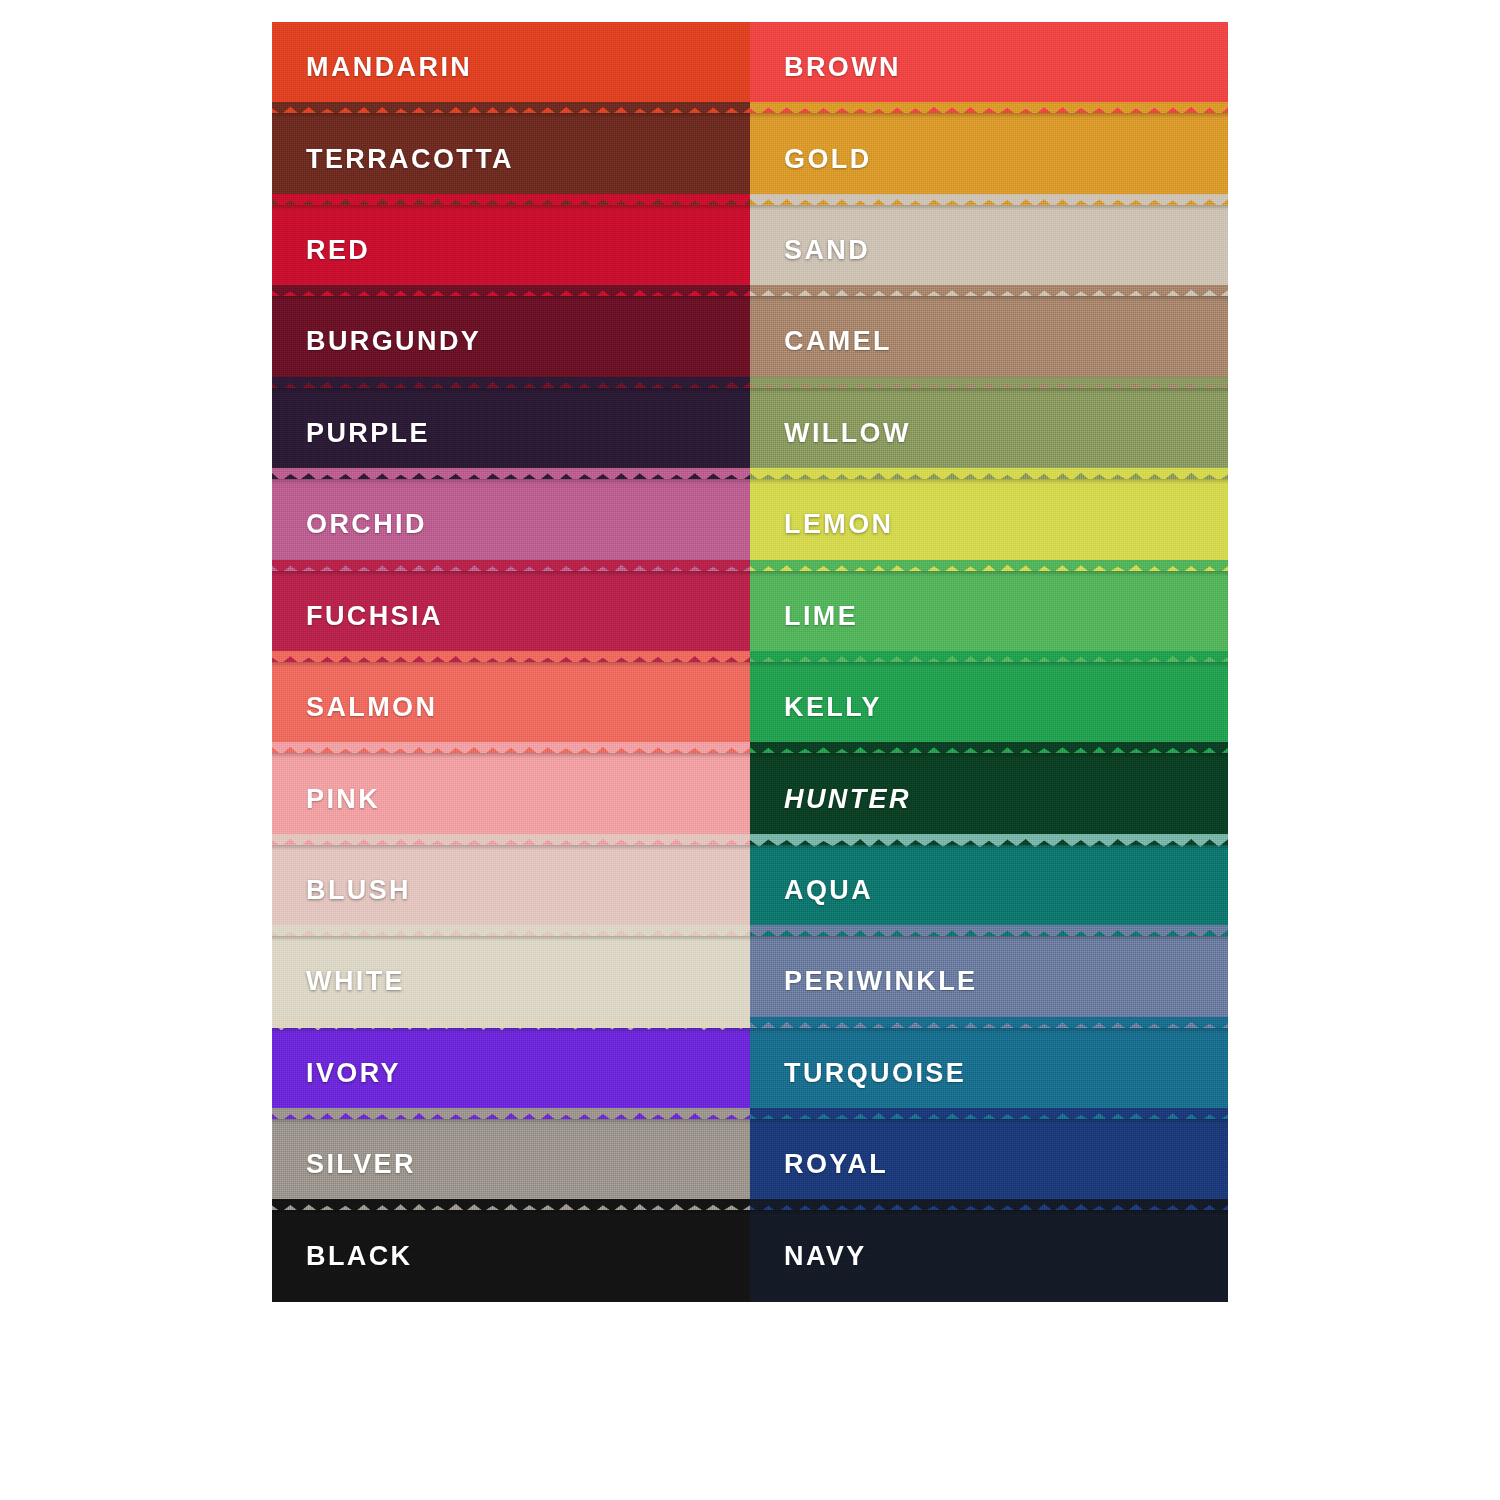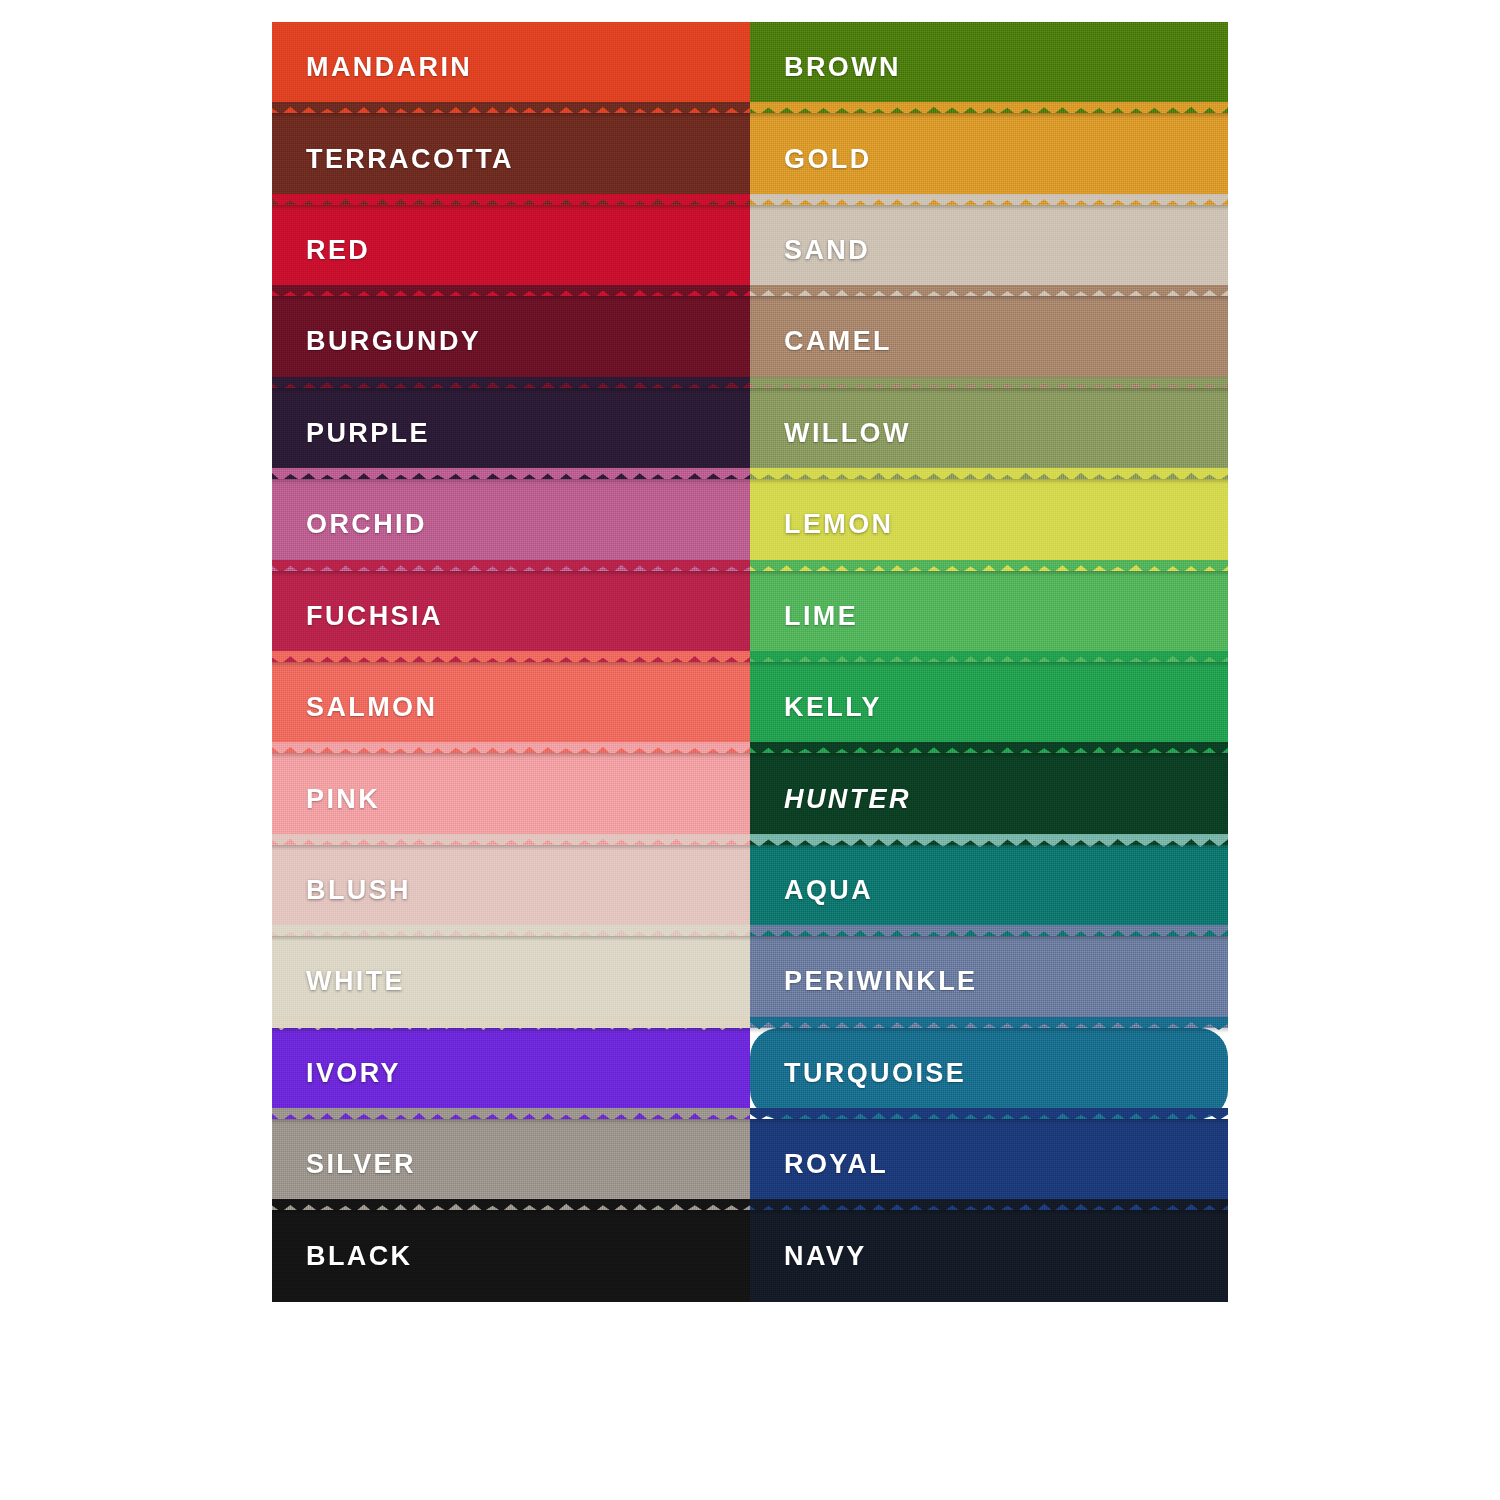--- a/index.html
+++ b/index.html
@@ -210,21 +210,21 @@
           <svg viewBox="0 0 1000 26" preserveAspectRatio="none">
             <path d="M0,0 L1000,0 L1000,11.7 L1000.0,12.6 L980.8,24.4 L961.5,12.6 L942.3,24.0 L923.1,11.4 L903.8,24.6 L884.6,12.7 L865.4,24.7 L846.2,10.1 L826.9,25.4 L807.7,12.7 L788.5,25.2 L769.2,10.0 L750.0,26.3 L730.8,11.5 L711.5,25.5 L692.3,12.4 L673.1,26.8 L653.8,12.3 L634.6,24.2 L615.4,9.5 L596.2,25.2 L576.9,12.2 L557.7,24.3 L538.5,12.0 L519.2,25.5 L500.0,9.8 L480.8,25.5 L461.5,13.4 L442.3,24.9 L423.1,10.7 L403.8,25.0 L384.6,9.7 L365.4,24.4 L346.2,13.0 L326.9,26.4 L307.7,9.8 L288.5,26.8 L269.2,10.4 L250.0,26.0 L230.8,12.6 L211.5,26.8 L192.3,10.9 L173.1,25.9 L153.8,13.7 L134.6,25.2 L115.4,13.7 L96.2,24.3 L76.9,11.0 L57.7,26.4 L38.5,11.9 L19.2,26.1 L0.0,13.2 L-19.2,25.7 L-38.5,11.5 Z" fill="#141414"></path>
           </svg>
         </div>
         <div class="fabric"></div>
         <div class="edge-shadow"></div>
         <span class="swatch-label">BLACK</span>
       </div>
     </div>
   <div class="swatch-column col-right">
-      <div class="swatch-row" style="background: #4d7c0f;">
+      <div class="swatch-row" style="background: #ef4444;">
         <div class="fabric"></div>
         <span class="swatch-label">BROWN</span>
       </div>
       <div class="swatch-row" style="background: rgb(217, 154, 43);">
         <div class="pinked-edge">
           <svg viewBox="0 0 1000 26" preserveAspectRatio="none">
             <path d="M0,0 L1000,0 L1000,11.7 L1000.0,11.2 L980.8,26.9 L961.5,11.2 L942.3,26.6 L923.1,9.6 L903.8,24.4 L884.6,11.1 L865.4,26.0 L846.2,11.5 L826.9,25.6 L807.7,12.5 L788.5,26.9 L769.2,10.8 L750.0,26.1 L730.8,12.2 L711.5,24.0 L692.3,11.8 L673.1,26.1 L653.8,10.5 L634.6,25.1 L615.4,10.3 L596.2,25.7 L576.9,13.6 L557.7,25.9 L538.5,11.6 L519.2,24.1 L500.0,11.9 L480.8,25.7 L461.5,10.4 L442.3,24.3 L423.1,11.2 L403.8,24.0 L384.6,9.5 L365.4,24.9 L346.2,12.6 L326.9,25.3 L307.7,10.8 L288.5,25.9 L269.2,13.5 L250.0,24.5 L230.8,12.8 L211.5,24.0 L192.3,11.8 L173.1,24.8 L153.8,12.0 L134.6,25.4 L115.4,12.4 L96.2,24.3 L76.9,11.2 L57.7,24.7 L38.5,11.0 L19.2,25.6 L0.0,13.0 L-19.2,24.3 L-38.5,10.6 Z" fill="#D99A2B"></path>
           </svg>
         </div>
         <div class="fabric"></div>
@@ -314,21 +314,21 @@
       <div class="swatch-row" style="background: rgb(107, 124, 160);">
         <div class="pinked-edge">
           <svg viewBox="0 0 1000 26" preserveAspectRatio="none">
             <path d="M0,0 L1000,0 L1000,11.7 L1000.0,9.7 L980.8,24.3 L961.5,9.7 L942.3,25.4 L923.1,12.0 L903.8,25.4 L884.6,11.1 L865.4,24.8 L846.2,12.9 L826.9,24.9 L807.7,11.9 L788.5,24.4 L769.2,10.7 L750.0,26.3 L730.8,12.0 L711.5,26.8 L692.3,12.7 L673.1,26.0 L653.8,10.3 L634.6,26.8 L615.4,13.1 L596.2,25.9 L576.9,11.4 L557.7,25.2 L538.5,11.4 L519.2,24.2 L500.0,13.2 L480.8,26.3 L461.5,9.6 L442.3,26.1 L423.1,10.9 L403.8,25.7 L384.6,13.7 L365.4,26.1 L346.2,13.3 L326.9,26.6 L307.7,10.4 L288.5,26.1 L269.2,11.6 L250.0,26.1 L230.8,10.4 L211.5,24.8 L192.3,11.3 L173.1,26.4 L153.8,13.1 L134.6,24.5 L115.4,11.5 L96.2,24.5 L76.9,10.7 L57.7,24.7 L38.5,10.4 L19.2,25.1 L0.0,13.5 L-19.2,27.0 L-38.5,10.1 Z" fill="#6B7CA0"></path>
           </svg>
         </div>
         <div class="fabric"></div>
         <div class="edge-shadow"></div>
         <span class="swatch-label">PERIWINKLE</span>
       </div>
-      <div class="swatch-row" style="background: rgb(26, 110, 142); border-radius: 29px;">
+      <div class="swatch-row" style="background: rgb(26, 110, 142);">
         <div class="pinked-edge">
           <svg viewBox="0 0 1000 26" preserveAspectRatio="none">
             <path d="M0,0 L1000,0 L1000,11.7 L1000.0,13.5 L980.8,26.0 L961.5,13.5 L942.3,24.3 L923.1,9.8 L903.8,24.6 L884.6,13.1 L865.4,26.7 L846.2,13.0 L826.9,25.2 L807.7,11.3 L788.5,24.4 L769.2,11.2 L750.0,26.0 L730.8,11.0 L711.5,24.1 L692.3,13.2 L673.1,26.6 L653.8,10.3 L634.6,25.0 L615.4,13.4 L596.2,24.9 L576.9,12.6 L557.7,26.2 L538.5,11.9 L519.2,24.6 L500.0,12.8 L480.8,25.7 L461.5,11.0 L442.3,27.0 L423.1,12.9 L403.8,25.8 L384.6,10.6 L365.4,24.5 L346.2,9.8 L326.9,24.1 L307.7,10.4 L288.5,26.7 L269.2,12.9 L250.0,25.3 L230.8,10.6 L211.5,24.5 L192.3,10.3 L173.1,25.3 L153.8,12.2 L134.6,26.0 L115.4,10.3 L96.2,26.2 L76.9,9.7 L57.7,25.4 L38.5,9.9 L19.2,24.7 L0.0,10.5 L-19.2,24.3 L-38.5,10.0 Z" fill="#1A6E8E"></path>
           </svg>
         </div>
         <div class="fabric"></div>
         <div class="edge-shadow"></div>
         <span class="swatch-label">TURQUOISE</span>
       </div>
       <div class="swatch-row" style="background: rgb(28, 58, 122);">

